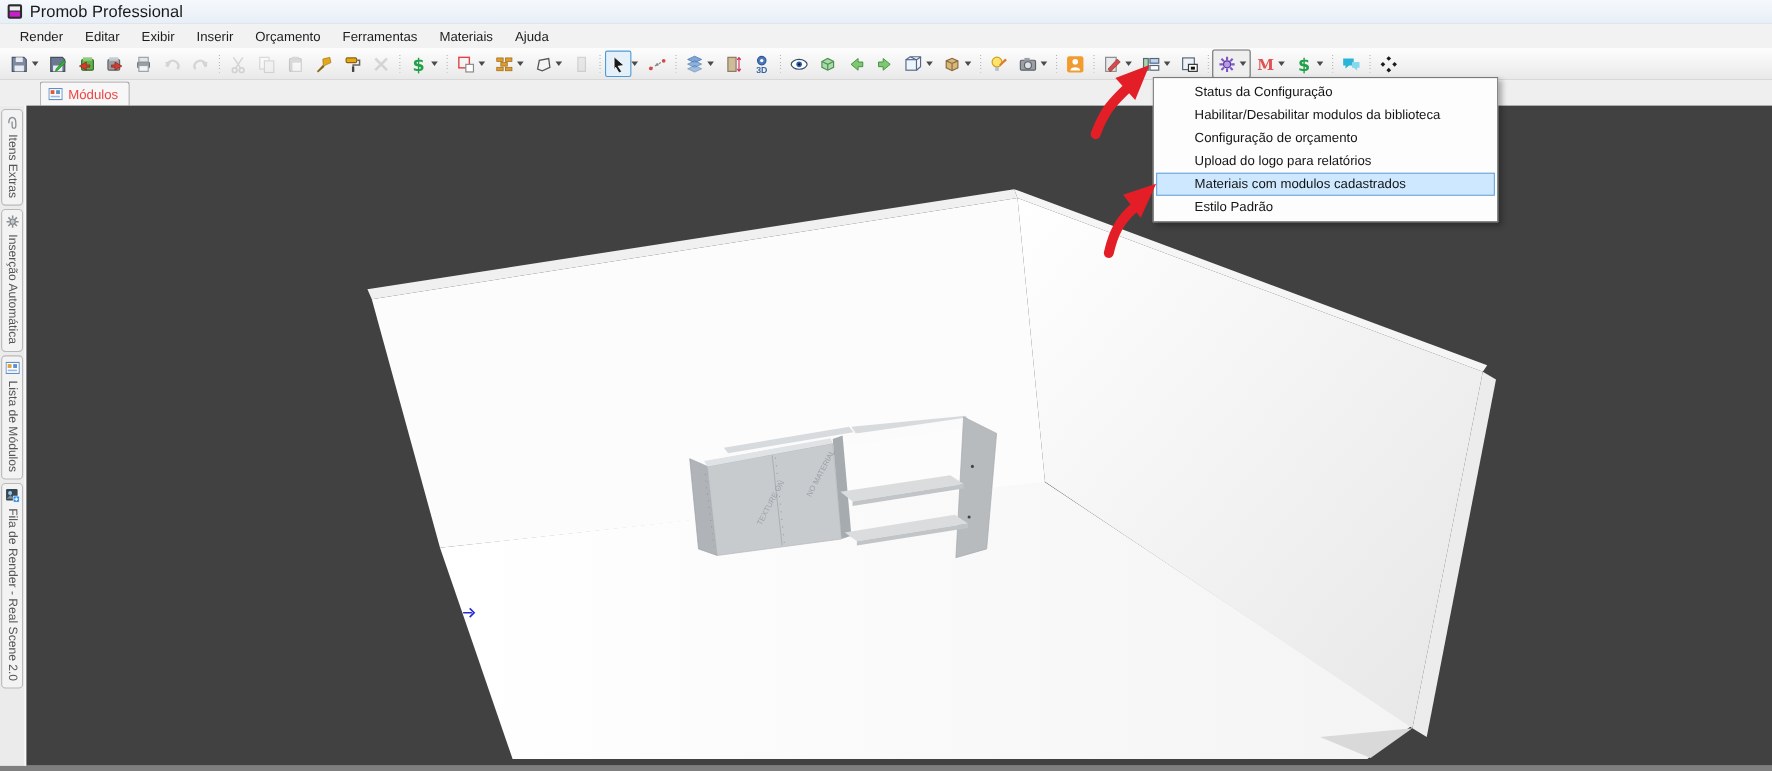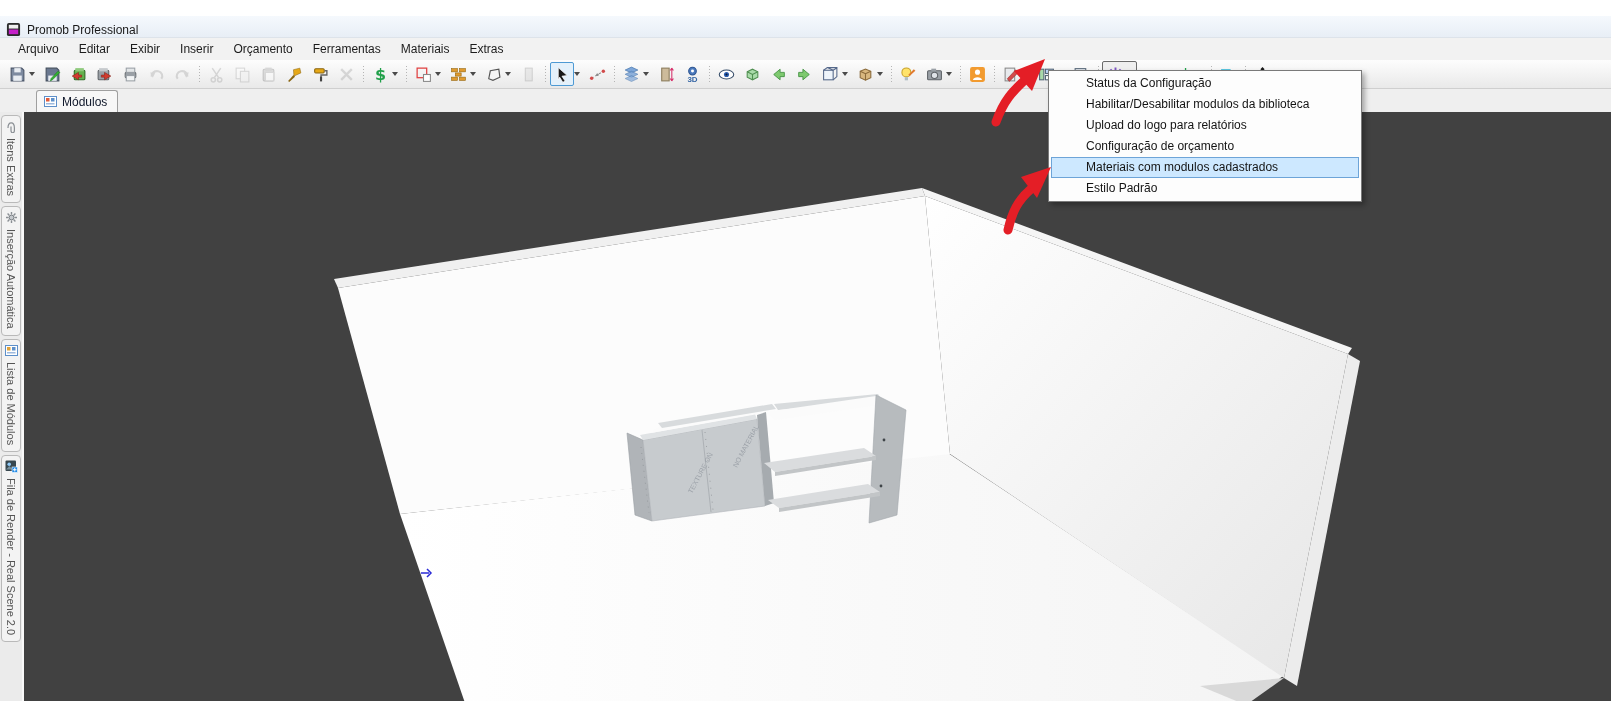--- a/index.html
+++ b/index.html
@@ -1,40 +1,40 @@
 <!DOCTYPE html>
 <html><head>
 <meta charset="utf-8">
 <style>
   * { margin:0; padding:0; box-sizing:border-box; }
   html,body { width:1611px; height:701px; overflow:hidden; }
   body { font-family:"Liberation Sans", sans-serif; background:#fff; position:relative; }
 
   .titlebar { height:22px; background:linear-gradient(#f5f9fd,#e8eef6); border-bottom:1px solid #dde3ea;
-              display:flex; align-items:flex-end; gap:6px; padding-left:6px; font-size:12px; color:#1a1a1a;margin-top:16px; }
+              display:flex; align-items:center; gap:6px; padding-left:6px; font-size:15px; color:#1a1a1a; }
   .titlebar svg { width:15px; height:15px; }
 
   .menubar { height:22px; background:#f2f2f2; display:flex; align-items:center; font-size:12px; color:#1c1c1c; padding-left:8px; }
   .menu-item { padding:3px 10px; cursor:default; }
 
   .toolbar { height:29px; background:linear-gradient(#fdfdfd,#e9e9e9); border-bottom:1px solid #cfcfcf;
              display:flex; align-items:center; padding:0 4px; }
   .tbgroup { display:flex; align-items:center; height:26px; border:1px solid transparent; border-radius:2px; }
   .tbgroup.open { border-color:#6b6b6b; background:#efefef; }
   .tb { width:24px; height:24px; display:flex; align-items:center; justify-content:center; border:1px solid transparent; border-radius:2px; }
   .tb svg { width:17px; height:17px; }
   .tb.disabled { opacity:.35; filter:grayscale(1); }
   .tb.active { border-color:#4e9ad4; background:#e4f1fb; }
   .caret { width:0; height:0; border-left:3px solid transparent; border-right:3px solid transparent; border-top:4px solid #4a4a4a; margin:0 3px 0 0; }
   .sep { width:8px; height:20px; background:repeating-linear-gradient(to bottom,#b5b5b5 0 1px,transparent 1px 3px);
          background-size:1px 16px; background-repeat:no-repeat; background-position:center; }
 
   .tabrow { height:23px; background:#efefef; display:flex; align-items:flex-end; padding-left:36px; }
   .doc-tab { display:flex; align-items:center; gap:5px; background:#f7f7f7; border:1px solid #9f9f9f; border-bottom:none;
-             border-radius:3px 3px 0 0; padding:0 10px 0 7px; font-size:12px; color:#0f172a; height:22px; }
+             border-radius:3px 3px 0 0; padding:0 10px 0 7px; font-size:12px; color:#ef4444; height:22px; }
   .doc-tab svg { width:13px; height:13px; }
 
   .main { position:relative; height:600px; display:flex; }
   .sidebar { width:24px; background:#ebebeb; border-right:2px solid #f8f8f8; display:flex; flex-direction:column;
              align-items:center; padding-top:3px; gap:3px; }
   .side-tab { width:20px; border:1px solid #b9b9b9; border-radius:4px; background:#f3f3f3; display:flex;
               flex-direction:column; align-items:center; padding:4px 0 6px 0; gap:5px; }
   .side-tab svg { width:13px; height:13px; }
   .side-label { writing-mode:vertical-rl; text-orientation:sideways; font-size:11px; color:#555; white-space:nowrap; }
 
@@ -56,28 +56,28 @@
 <div class="titlebar">
   <svg viewBox="0 0 16 16">
     <rect x="1" y="1" width="14" height="14" rx="2" fill="#2b2b2b"></rect>
     <rect x="3" y="8" width="10" height="5" fill="#c520c9"></rect>
     <rect x="3" y="3" width="10" height="4" fill="#efefef"></rect>
   </svg>
   <span>Promob Professional</span>
 </div>
 
 <div class="menubar">
-    <span class="menu-item">Arquivo</span>
+    <span class="menu-item">Render</span>
     <span class="menu-item">Editar</span>
     <span class="menu-item">Exibir</span>
     <span class="menu-item">Inserir</span>
     <span class="menu-item">Orçamento</span>
     <span class="menu-item">Ferramentas</span>
     <span class="menu-item">Materiais</span>
-    <span class="menu-item">Extras</span>
+    <span class="menu-item">Ajuda</span>
   </div>
 
 <div class="toolbar">
     <span class="tbgroup">
     <span class="tb">
         <svg viewBox="0 0 16 16">
           <path d="M2 2h10l2 2v10H2z" fill="#7d8aa0" stroke="#4a5568"></path>
           <rect x="5" y="2" width="6" height="4" fill="#e8ecf2"></rect>
           <rect x="4" y="9" width="8" height="5" fill="#e8ecf2"></rect>
         </svg>
@@ -546,22 +546,22 @@
       </g>
     </svg>
   </div>
 </div>
 
 <div class="bottombar"></div>
 
 <div class="context-menu">
     <div class="cm-item">Status da Configuração</div>
     <div class="cm-item">Habilitar/Desabilitar modulos da biblioteca</div>
+    <div class="cm-item">Configuração de orçamento</div>
     <div class="cm-item">Upload do logo para relatórios</div>
-    <div class="cm-item">Configuração de orçamento</div>
     <div class="cm-item selected">Materiais com modulos cadastrados</div>
     <div class="cm-item">Estilo Padrão</div>
   </div>
 
 <svg class="arrows" viewBox="0 0 1611 701">
   <g>
     <path d="M996 122 C 1004 100, 1012 92, 1027 78" stroke="#e41e26" stroke-width="9" fill="none" stroke-linecap="round"></path>
     <polygon points="1045,59 1014,71 1032,91" fill="#e41e26"></polygon>
   </g>
   <g>

